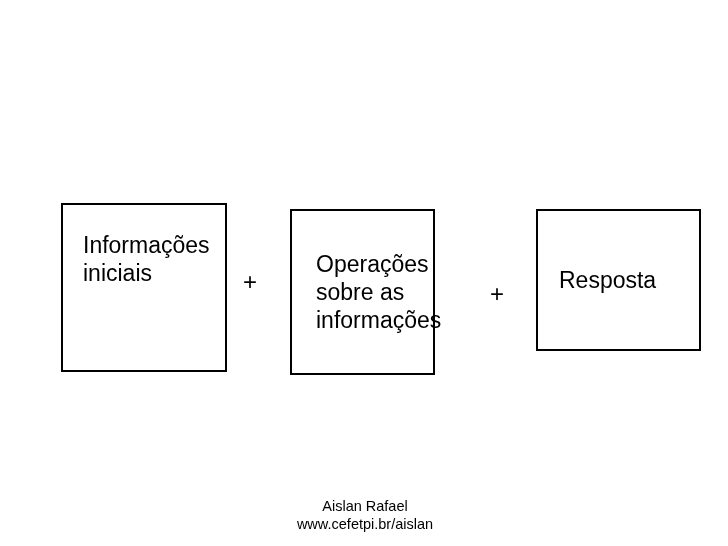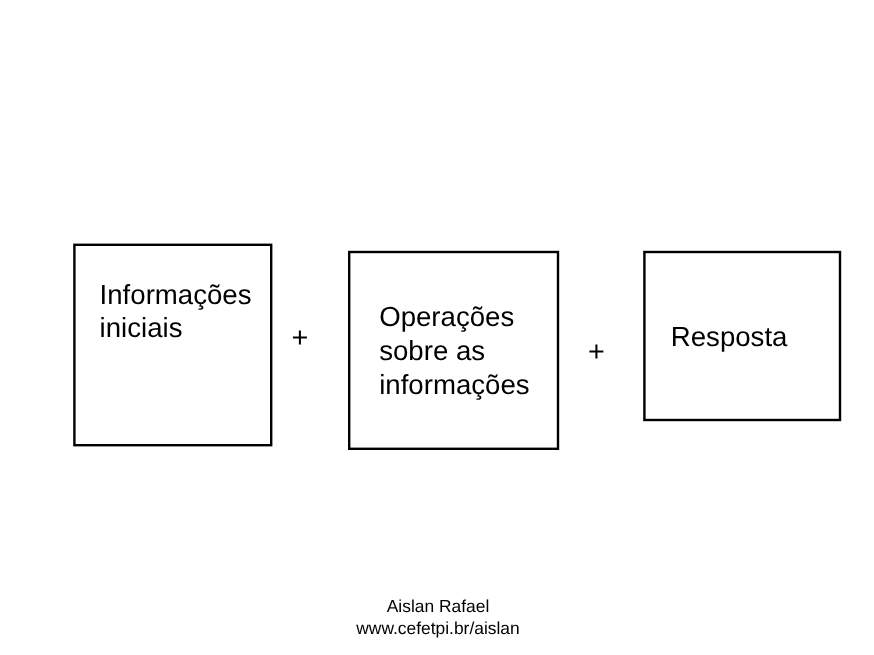--- a/index.html
+++ b/index.html
@@ -50,21 +50,21 @@
     left: 61px;
     top: 203px;
     width: 166px;
     height: 169px;
     padding: 26px 6px 0 20px;
     align-items: flex-start;
   }
   .box-operations {
     left: 290px;
     top: 209px;
-    width: 176px;
+    width: 145px;
     height: 166px;
     padding-left: 24px;
     align-items: center;
   }
   .box-response {
     left: 536px;
     top: 209px;
     width: 165px;
     height: 142px;
     padding-left: 21px;

